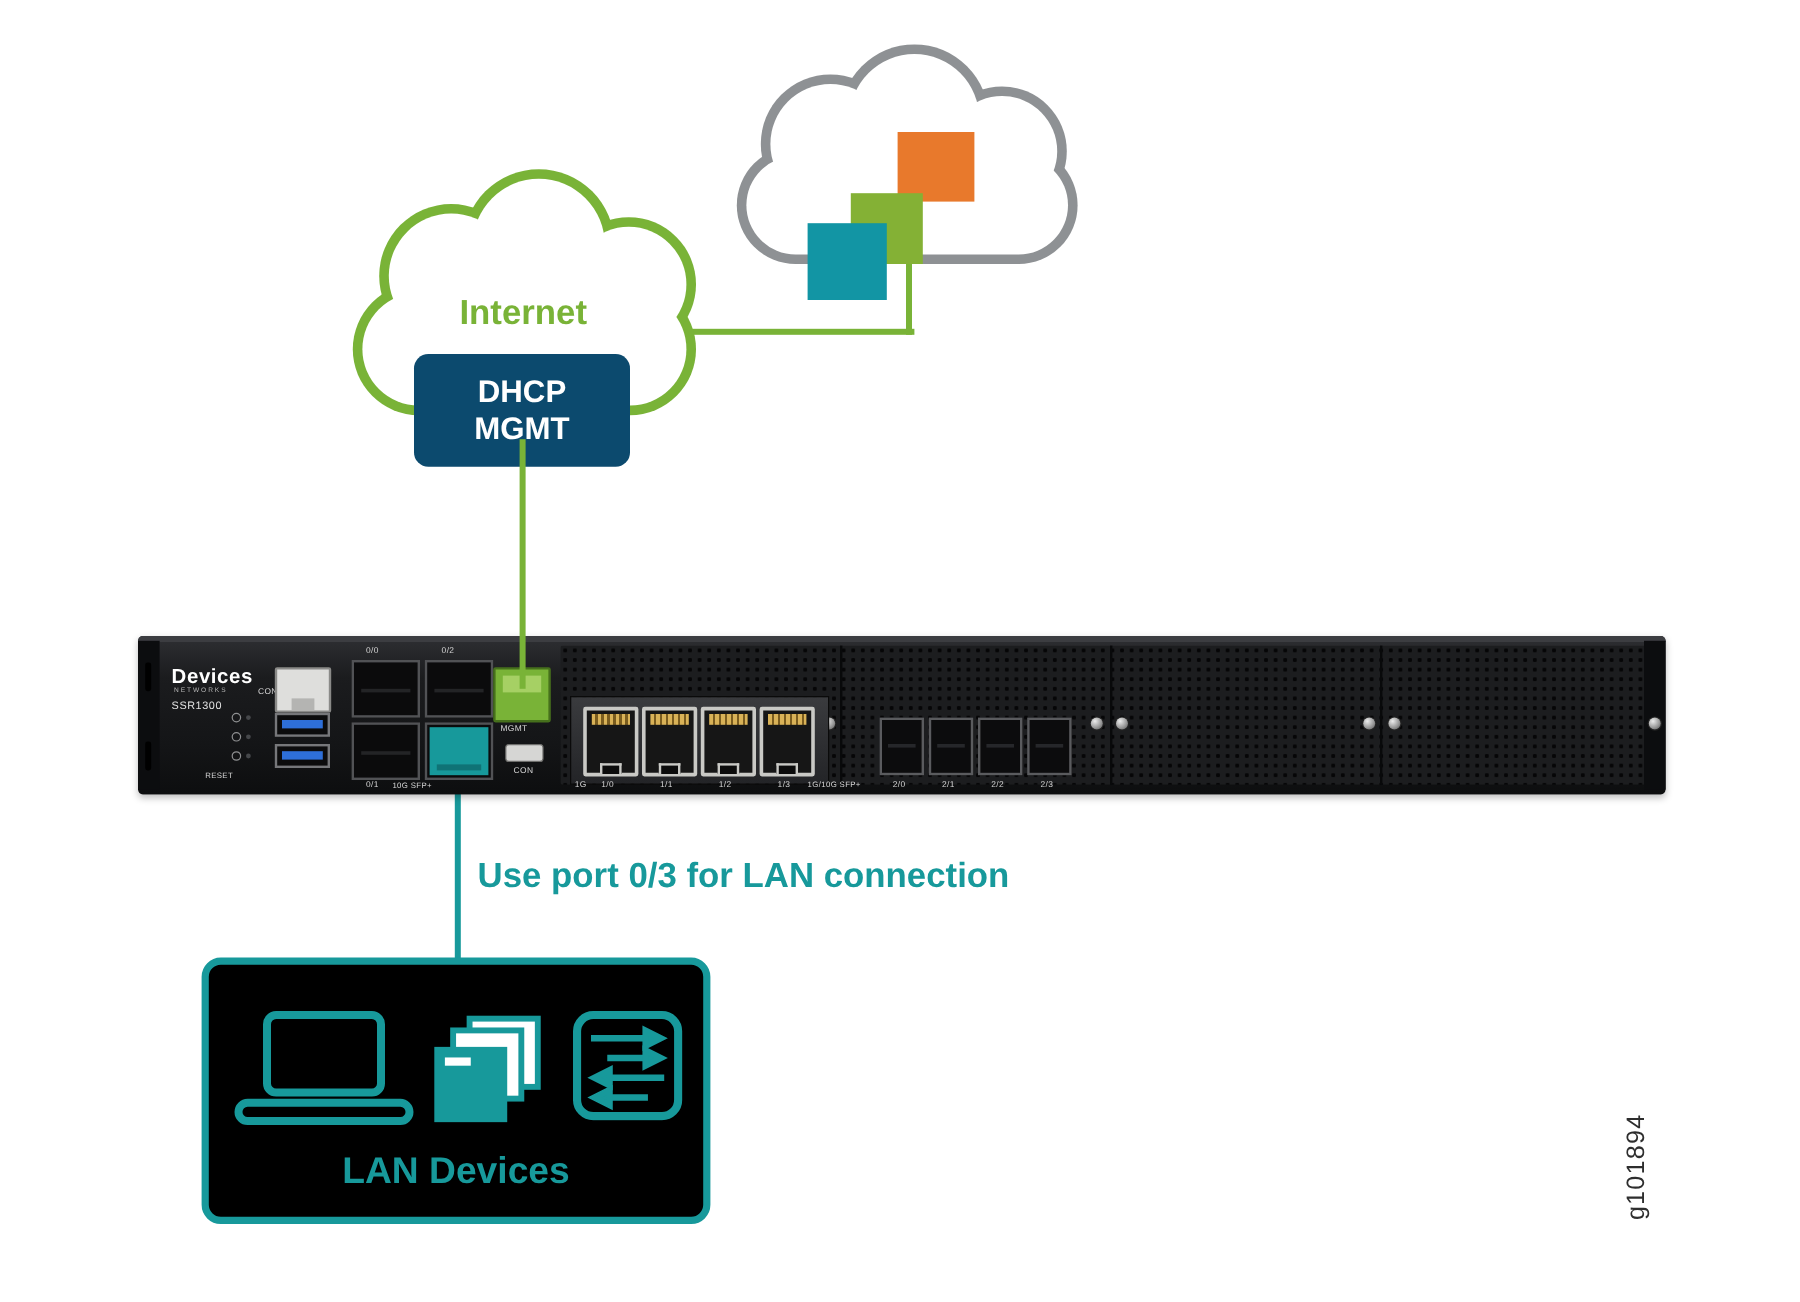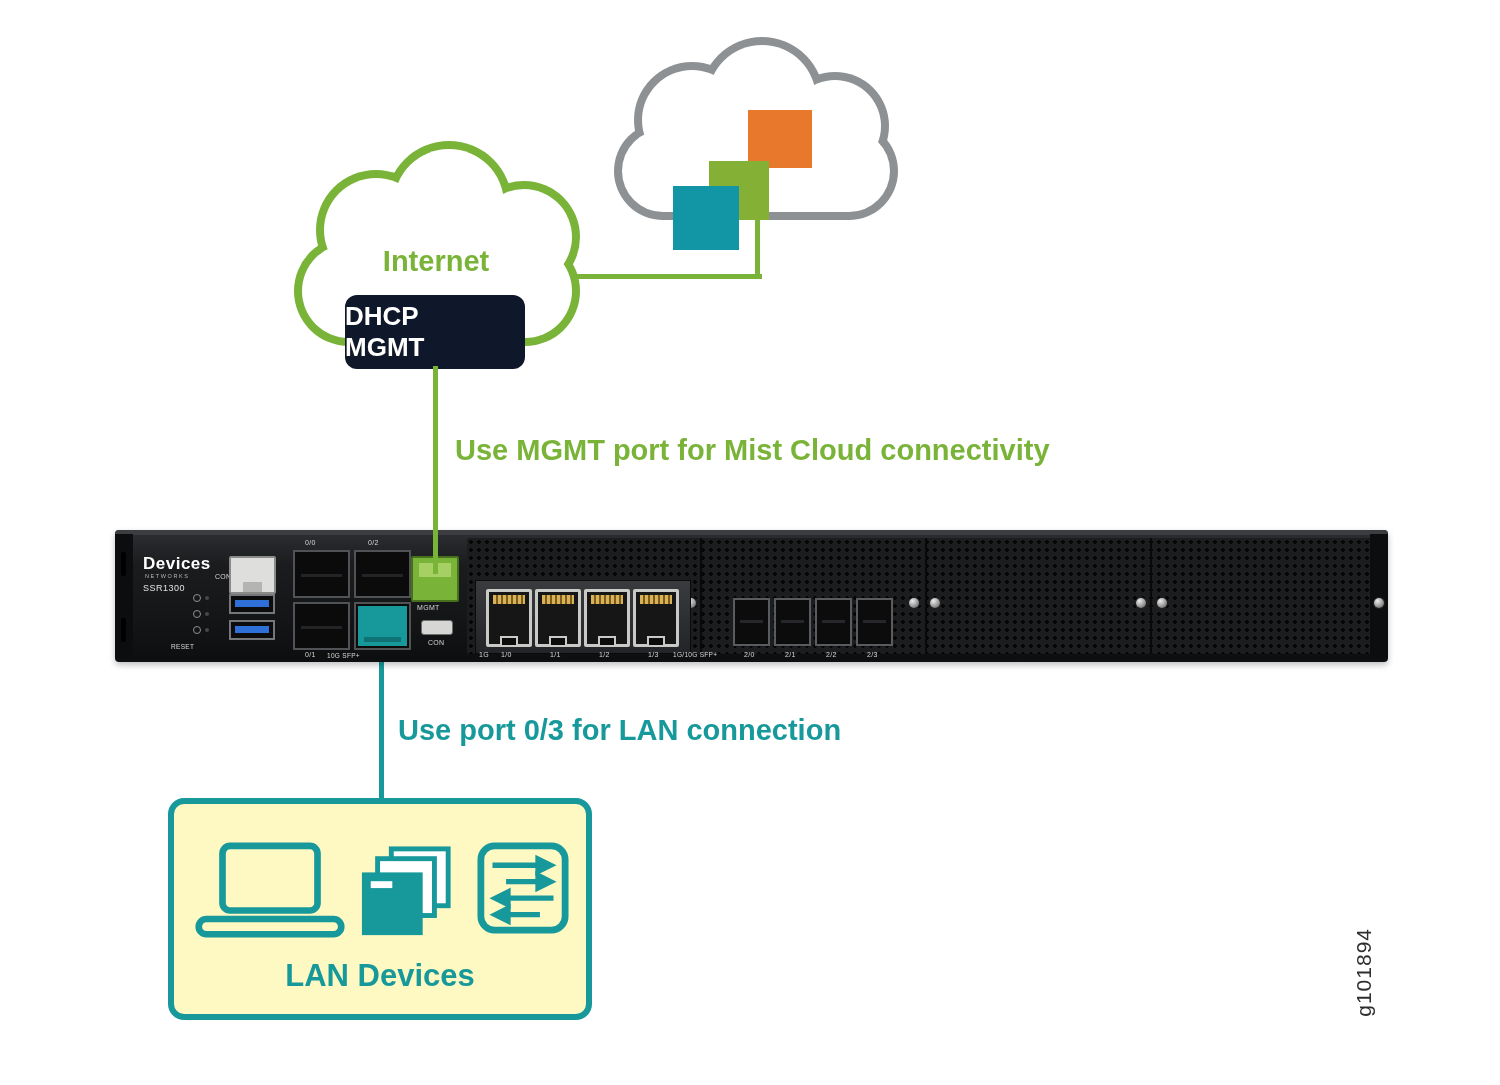--- a/index.html
+++ b/index.html
@@ -24,23 +24,23 @@
     position: absolute; left: 300px; top: 221px; width: 272px; text-align: center;
     font-size: 29px; font-weight: bold; color: #79b337; z-index: 3; margin-top: 24px;
   }
   
   .sq { position: absolute; }
   #sq-orange { left: 748px; top: 110px; width: 64px; height: 58px; background: #e8792c; z-index: 3; }
   #sq-green  { left: 709px; top: 161px; width: 60px; height: 59px; background: #84b135; z-index: 4; }
   #sq-teal   { left: 673px; top: 186px; width: 66px; height: 64px; background: #1295a4; z-index: 5; }
   
   #dhcp-box {
-    position: absolute; left: 345px; top: 295px; width: 180px; height: 74px;
-    background: #0f172a; border-radius: 12px; z-index: 4; color: #fff;
-    font-weight: bold; font-size: 26px; text-align: left;
+    position: absolute; left: 345px; top: 295px; width: 180px; height: 94px;
+    background: #0c4a6e; border-radius: 12px; z-index: 4; color: #fff;
+    font-weight: bold; font-size: 26px; text-align: center;
     display: flex; flex-direction: column; justify-content: center; line-height: 1.18;
   }
   
   .callout { position: absolute; font-weight: bold; font-size: 29px; z-index: 2; white-space: nowrap; }
   #mgmt-callout { left: 455px; top: 434px; color: #79b337; }
   #lan-callout  { left: 398px; top: 714px; color: #17999b; text-align: right; }
   
   .router {
     position: absolute; left: 115px; top: 530px; width: 1273px; height: 132px;
     background: linear-gradient(180deg,#2e2f33 0%,#1b1c1e 26%,#141517 68%,#0d0e0f 100%);
@@ -95,21 +95,21 @@
   .rj45 .pins { margin: 3px 4px 0; height: 9px;
     background: repeating-linear-gradient(90deg,#d9b257 0 3px,#7a5c1e 3px 5px); }
   .rj45 .clip { position: absolute; bottom: -1px; left: 50%; transform: translateX(-50%);
     width: 18px; height: 9px; background: #0c0c0c; border: 2px solid #c9c9c5; border-bottom: none; }
   
   .sfpp { position: absolute; top: 68px; width: 37px; height: 48px; background: #0c0c0d;
     border: 2px solid #5a5b5e; }
   .sfpp .slot { position: absolute; left: 5px; right: 5px; top: 46%; height: 3px; background: #26272a; }
   
   #lan-box { position: absolute; left: 168px; top: 798px; width: 424px; height: 222px;
-    border: 6px solid #17999b; border-radius: 16px; background: #fef9c3; z-index: 3; }
+    border: 6px solid #17999b; border-radius: 16px; background: #000000; z-index: 3; }
   #lan-box .icon { position: absolute; }
   #lan-label { position: absolute; left: 0; right: 0; bottom: 20px; text-align: center;
     font-size: 31px; font-weight: bold; color: #17999b; }
   
   #figure-id { position: absolute; left: 1352px; top: 928px; writing-mode: vertical-rl;
     transform: rotate(180deg); font-size: 21px; color: #2e2e2e; letter-spacing: 1px; }
 </style>
 </head>
 <body>
 
@@ -152,21 +152,20 @@
       <circle cx="250" cy="97" r="48"></circle>
     </g>
   </svg>
   <div id="internet-label">Internet</div>
 
   <div id="dhcp-box">
     <div>DHCP</div>
     <div>MGMT</div>
   </div>
 
-  <div class="callout" id="mgmt-callout">Use MGMT port for Mist Cloud connectivity</div>
   <div class="callout" id="lan-callout">Use port 0/3 for LAN connection</div>
 
   <div class="router">
     <div class="perf"></div>
     <div class="seam" style="left:585px"></div>
     <div class="seam" style="left:810px"></div>
     <div class="seam" style="left:1035px"></div>
 
     <div class="ear" style="left:0">
       <div class="slot" style="top:18px"></div>

